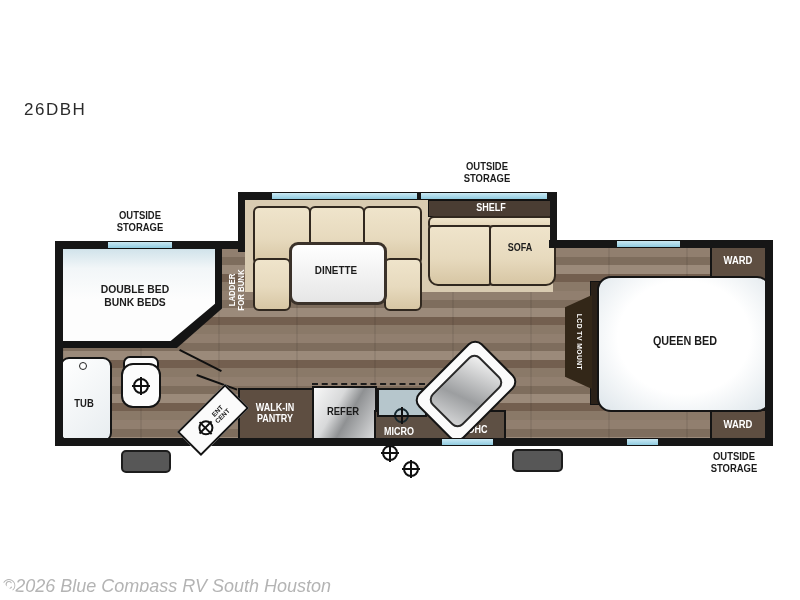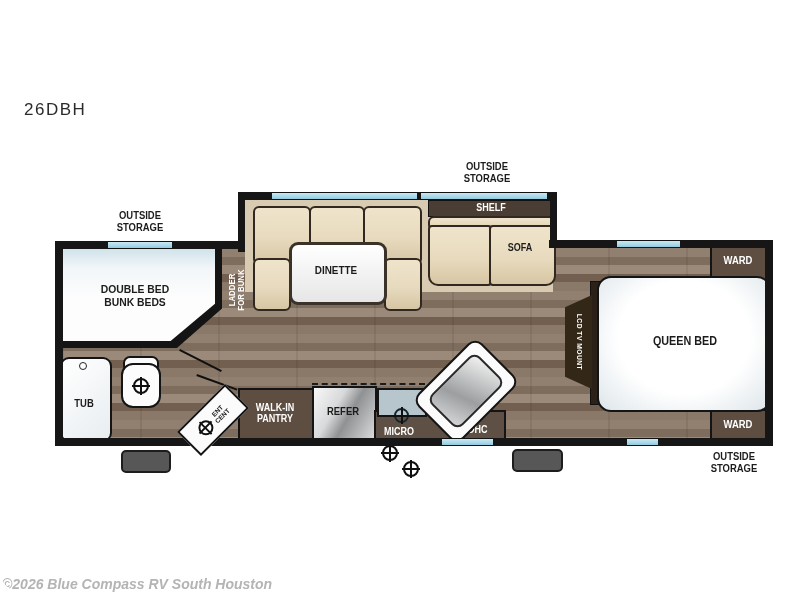--- a/index.html
+++ b/index.html
@@ -148,15 +148,15 @@
   <div class="step" style="left:121px;top:450px;width:46px;height:19px;"></div>
   <div class="step" style="left:512px;top:449px;width:47px;height:19px;"></div>
 
   <div class="lbl" style="left:95px;top:208px;width:90px;height:28px;font-size:10.5px;">OUTSIDE
 STORAGE</div>
   <div class="lbl" style="left:442px;top:159px;width:90px;height:28px;font-size:10.5px;">OUTSIDE
 STORAGE</div>
   <div class="lbl" style="left:689px;top:449px;width:90px;height:28px;font-size:10.5px;">OUTSIDE
 STORAGE</div>
 
-  <div class="abs" style="left:2px;top:576px;font-size:14px;font-weight:bold;font-style:italic;color:var(--footer_gray);z-index:50;">©2026 Blue Compass RV South Houston</div>
+  <div class="abs" style="left:2px;top:576px;font-size:18px;font-weight:normal;font-style:italic;color:var(--footer_gray);z-index:50;">©2026 Blue Compass RV South Houston</div>
 
 </div>
 
 </body></html>

